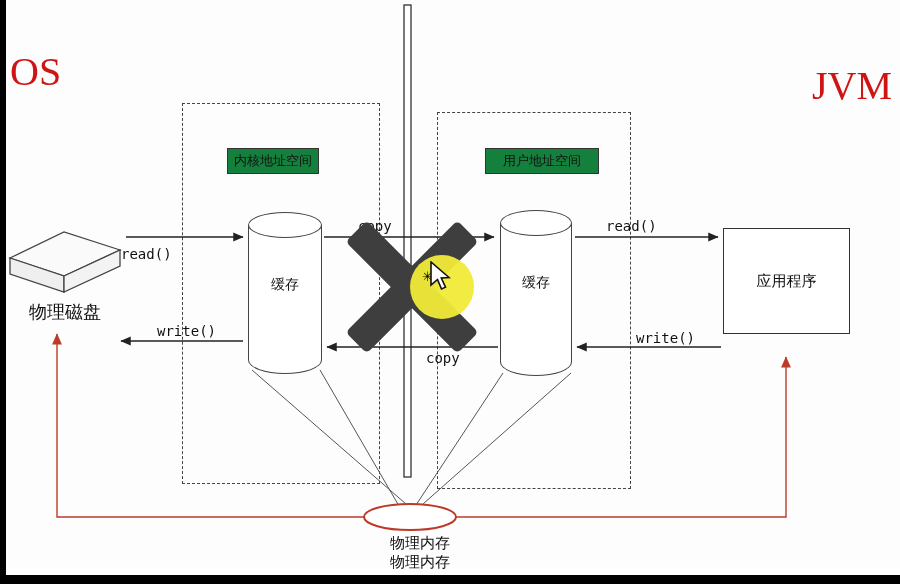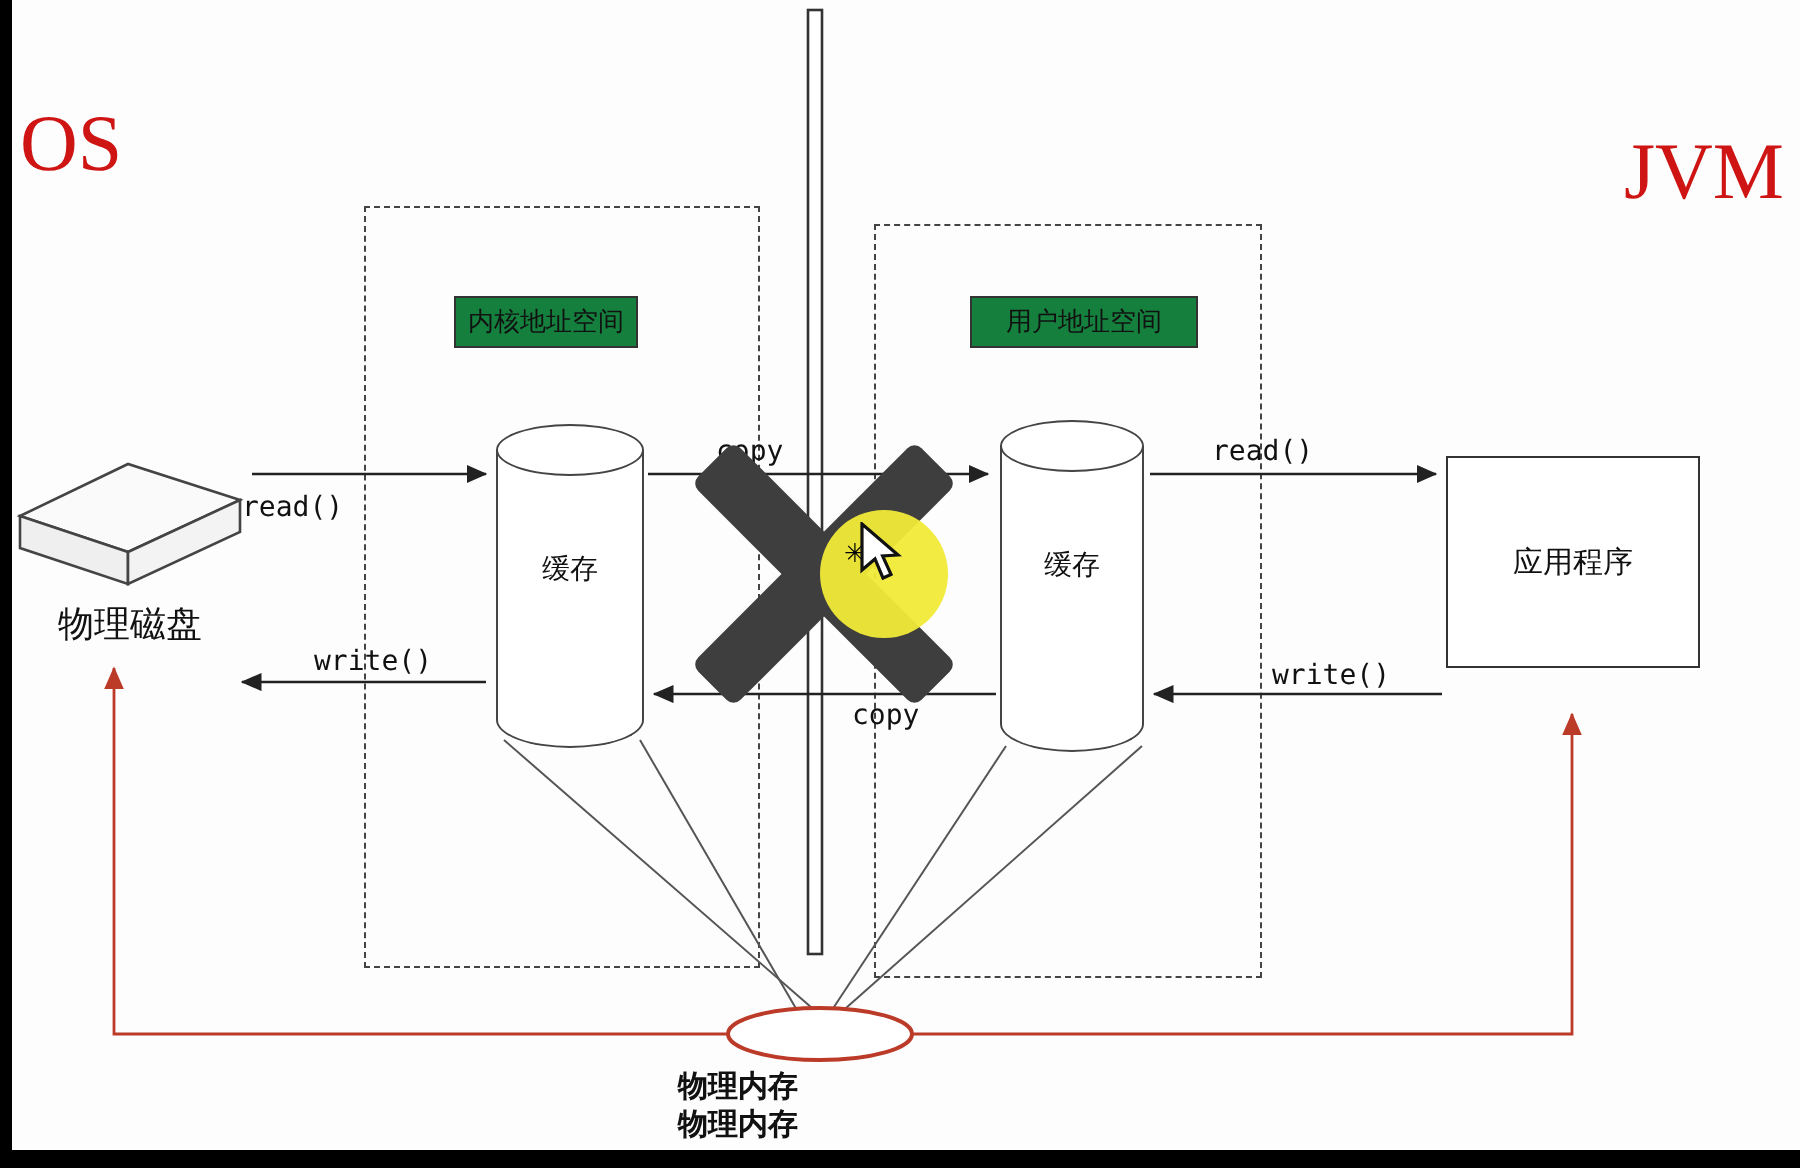--- a/index.html
+++ b/index.html
@@ -55,22 +55,22 @@
   .red-ln{stroke:var(--line-red);stroke-width:1.4;fill:none;}
 
   .mono-label{position:absolute;font-family:"DejaVu Sans Mono",monospace;font-size:14px;color:#111;z-index:4;}
   .lbl-read-disk{left:121px;top:246px;}
   .lbl-copy-top{left:358px;top:218px;}
   .lbl-read-app{left:606px;top:218px;}
   .lbl-write-app{left:636px;top:330px;}
   .lbl-copy-bottom{left:426px;top:350px;}
   .lbl-write-disk{left:157px;top:323px;}
 
-  .mapped-label{position:absolute;left:339px;width:120px;text-align:left;font-size:15px;
-                font-weight:bold;z-index:4;}
+  .mapped-label{position:absolute;left:360px;width:120px;text-align:center;font-size:15px;
+                font-weight:normal;z-index:4;}
   .mapped-1{top:534px;}
   .mapped-2{top:553px;}
 
   .cross-bar{position:absolute;width:158px;height:30px;background:var(--cross);border-radius:5px;
              left:333px;top:272px;z-index:5;}
   .cross-a{transform:rotate(45deg);}
   .cross-b{transform:rotate(-45deg);}
 
   .highlight-circle{position:absolute;left:410px;top:255px;width:64px;height:64px;border-radius:50%;
                     background:var(--yellow);opacity:.95;z-index:6;}

